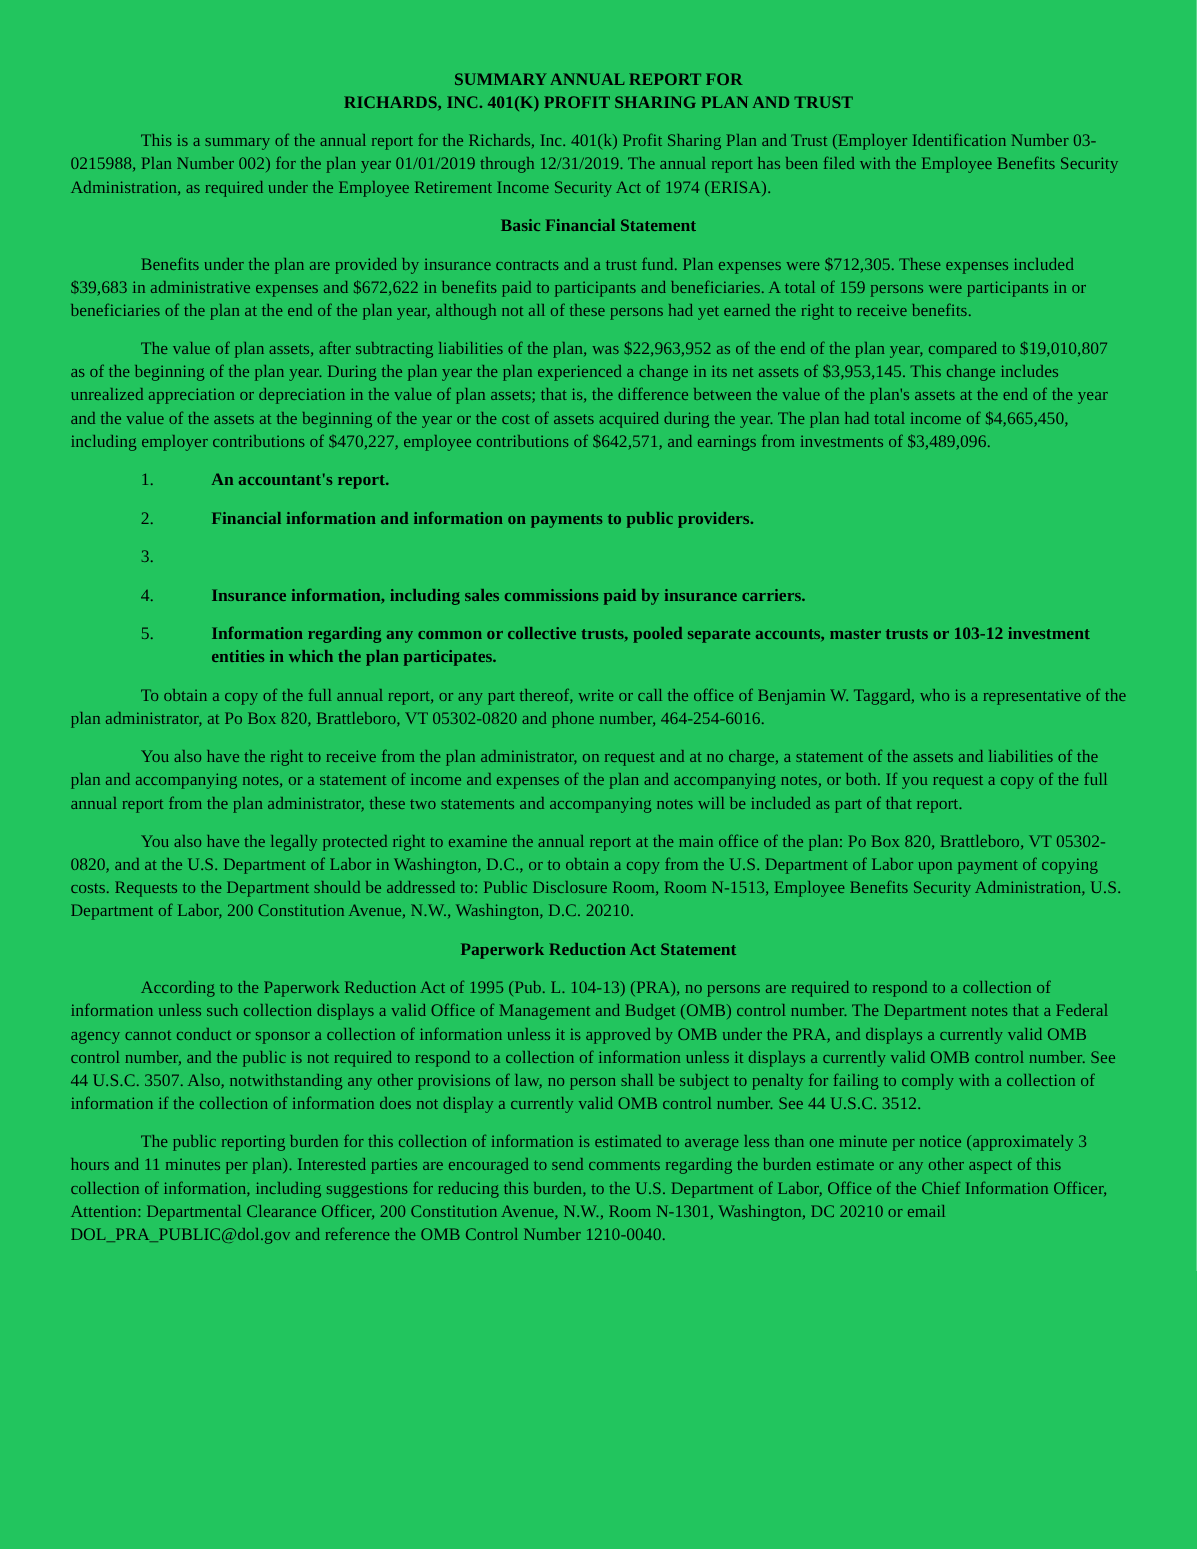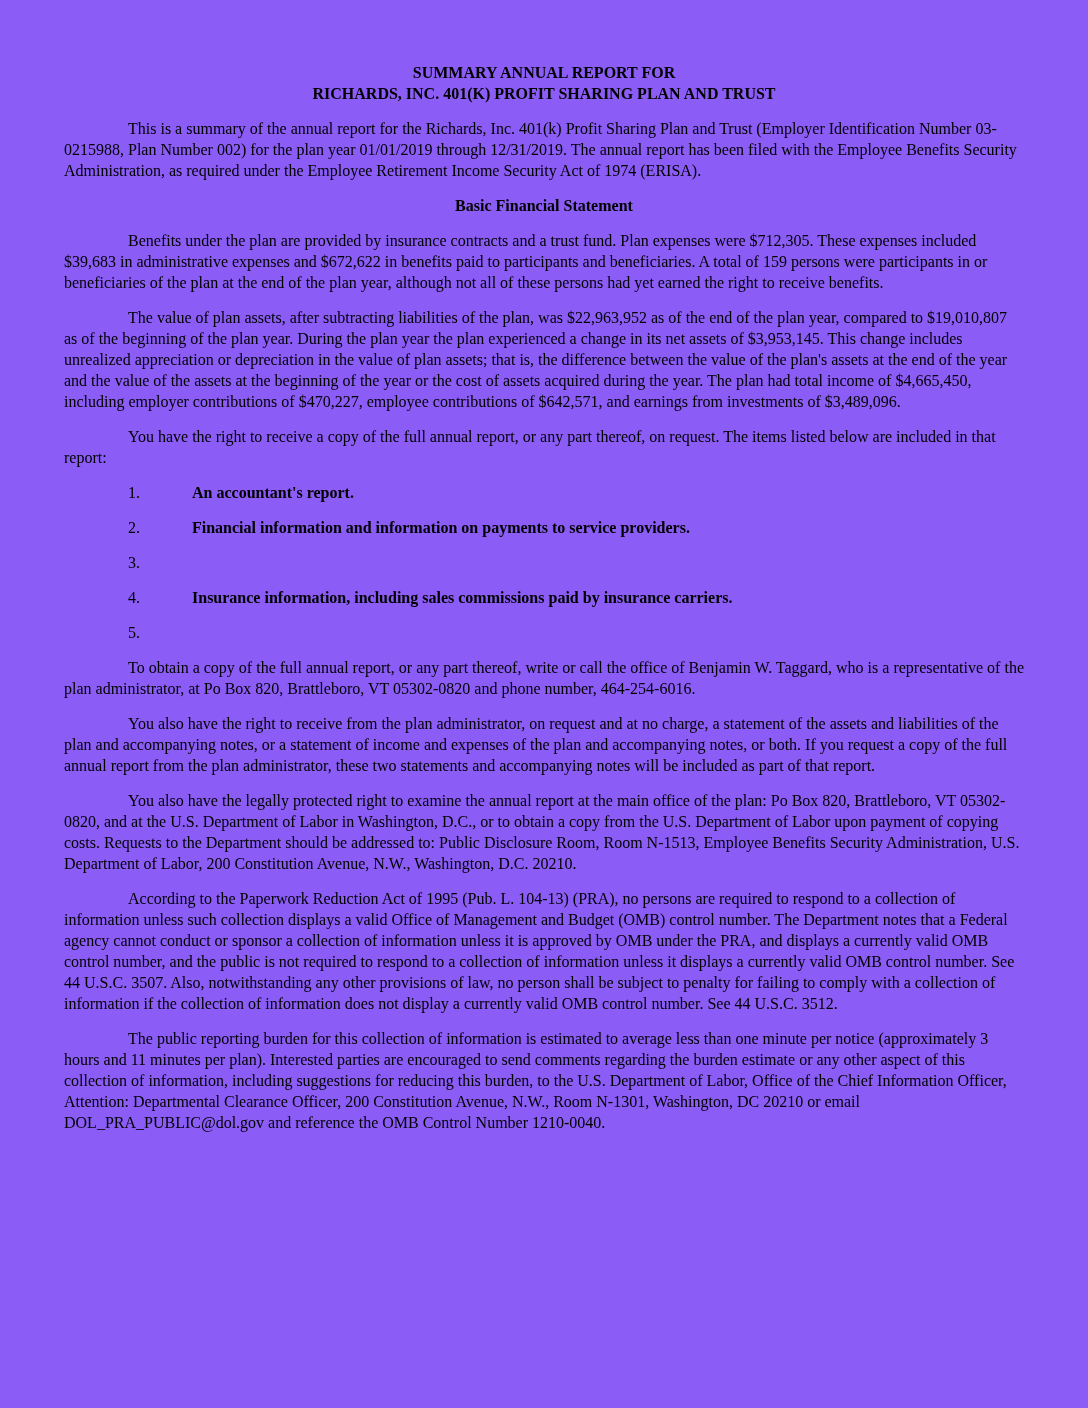--- a/index.html
+++ b/index.html
@@ -1,21 +1,21 @@
 <!DOCTYPE html>
 <html><head>
 <meta charset="utf-8">
 <style>
   html, body { margin: 0; padding: 0; background: #ffffff; }
   .page {
     width: 1088px;
     height: 1408px;
     box-sizing: border-box;
     padding: 62px 64px 0 64px;
-    background: #8b5cf6;
+    background: #22c55e;
     color: #000000;
     font-family: "Liberation Serif", "DejaVu Serif", serif;
     font-size: 16px;
     line-height: 21px;
     text-align: left;
   }
   .block { margin: 0 0 14px 0; }
   .doc-title { text-align: center; font-weight: bold; }
   .section-heading { text-align: center; font-weight: bold; margin: 0 0 14px 0; }
   .para { text-indent: 64px; margin: 0 0 14px 0; }
@@ -37,48 +37,49 @@
   <div class="para">This is a summary of the annual report for the Richards, Inc. 401(k) Profit Sharing Plan and Trust (Employer Identification Number 03-0215988, Plan Number 002) for the plan year 01/01/2019 through 12/31/2019. The annual report has been filed with the Employee Benefits Security Administration, as required under the Employee Retirement Income Security Act of 1974 (ERISA).</div>
 
   <div class="section-heading">Basic Financial Statement</div>
 
   <div class="para">Benefits under the plan are provided by insurance contracts and a trust fund. Plan expenses were $712,305. These expenses included $39,683 in administrative expenses and $672,622 in benefits paid to participants and beneficiaries. A total of 159 persons were participants in or beneficiaries of the plan at the end of the plan year, although not all of these persons had yet earned the right to receive benefits.</div>
 
   <div class="para">The value of plan assets, after subtracting liabilities of the plan, was $22,963,952 as of the end of the plan year, compared to $19,010,807 as of the beginning of the plan year. During the plan year the plan experienced a change in its net assets of $3,953,145. This change includes unrealized appreciation or depreciation in the value of plan assets; that is, the difference between the value of the plan's assets at the end of the year and the value of the assets at the beginning of the year or the cost of assets acquired during the year. The plan had total income of $4,665,450, including employer contributions of $470,227, employee contributions of $642,571, and earnings from investments of $3,489,096.</div>
 
 
 
-  <div class="para">You have the right to receive a copy of the full annual report, or any part thereof, on request. The items listed below are included in that report:</div>
 
   <div class="list">
     <div class="li">
       <span class="li-num">1.</span>
       <span class="li-text">An accountant's report.</span>
     </div>
     <div class="li">
       <span class="li-num">2.</span>
-      <span class="li-text">Financial information and information on payments to service providers.</span>
+      <span class="li-text">Financial information and information on payments to public providers.</span>
     </div>
     <div class="li">
       <span class="li-num">3.</span>
     </div>
     <div class="li">
       <span class="li-num">4.</span>
       <span class="li-text">Insurance information, including sales commissions paid by insurance carriers.</span>
     </div>
     <div class="li">
       <span class="li-num">5.</span>
+      <span class="li-text">Information regarding any common or collective trusts, pooled separate accounts, master trusts or 103-12 investment entities in which the plan participates.</span>
     </div>
   </div>
 
   <div class="para">To obtain a copy of the full annual report, or any part thereof, write or call the office of Benjamin W. Taggard, who is a representative of the plan administrator, at Po Box 820, Brattleboro, VT 05302-0820 and phone number, 464-254-6016.</div>
 
   <div class="para">You also have the right to receive from the plan administrator, on request and at no charge, a statement of the assets and liabilities of the plan and accompanying notes, or a statement of income and expenses of the plan and accompanying notes, or both. If you request a copy of the full annual report from the plan administrator, these two statements and accompanying notes will be included as part of that report.</div>
 
   <div class="para">You also have the legally protected right to examine the annual report at the main office of the plan: Po Box 820, Brattleboro, VT 05302-0820, and at the U.S. Department of Labor in Washington, D.C., or to obtain a copy from the U.S. Department of Labor upon payment of copying costs. Requests to the Department should be addressed to: Public Disclosure Room, Room N-1513, Employee Benefits Security Administration, U.S. Department of Labor, 200 Constitution Avenue, N.W., Washington, D.C. 20210.</div>
 
+  <div class="section-heading">Paperwork Reduction Act Statement</div>
 
   <div class="para">According to the Paperwork Reduction Act of 1995 (Pub. L. 104-13) (PRA), no persons are required to respond to a collection of information unless such collection displays a valid Office of Management and Budget (OMB) control number. The Department notes that a Federal agency cannot conduct or sponsor a collection of information unless it is approved by OMB under the PRA, and displays a currently valid OMB control number, and the public is not required to respond to a collection of information unless it displays a currently valid OMB control number. See 44 U.S.C. 3507. Also, notwithstanding any other provisions of law, no person shall be subject to penalty for failing to comply with a collection of information if the collection of information does not display a currently valid OMB control number. See 44 U.S.C. 3512.</div>
 
   <div class="para">The public reporting burden for this collection of information is estimated to average less than one minute per notice (approximately 3 hours and 11 minutes per plan). Interested parties are encouraged to send comments regarding the burden estimate or any other aspect of this collection of information, including suggestions for reducing this burden, to the U.S. Department of Labor, Office of the Chief Information Officer, Attention: Departmental Clearance Officer, 200 Constitution Avenue, N.W., Room N-1301, Washington, DC 20210 or email DOL_PRA_PUBLIC@dol.gov and reference the OMB Control Number 1210-0040.</div>
 
 
 </div>
 
 </body></html>

